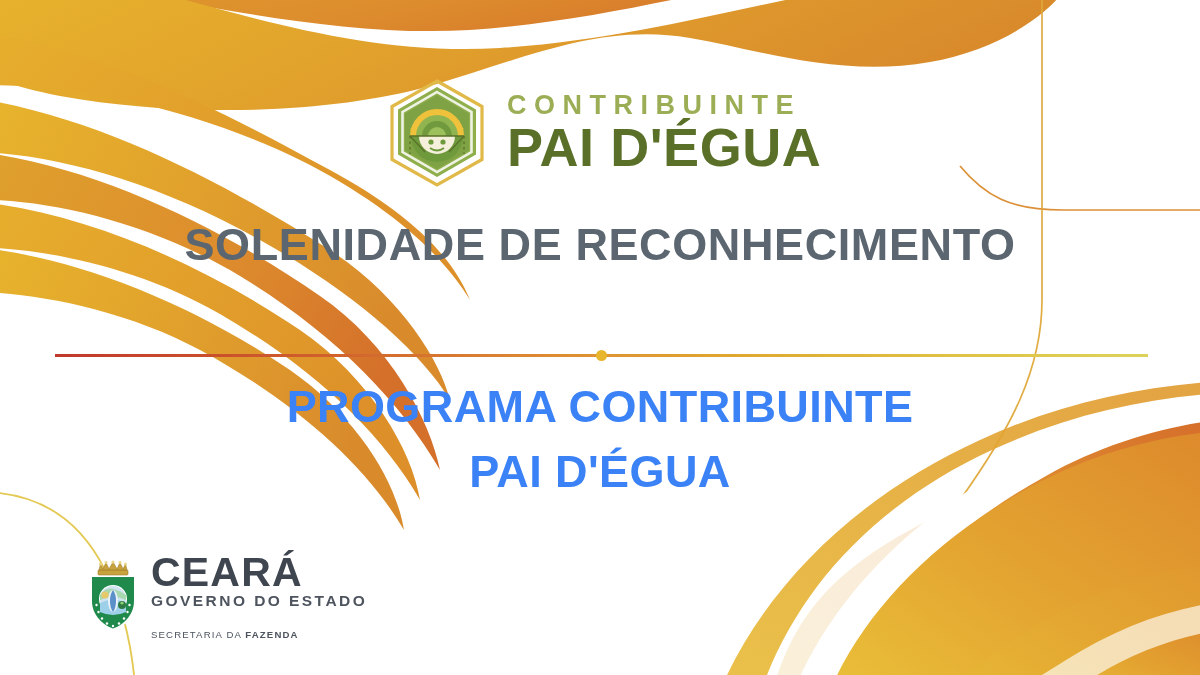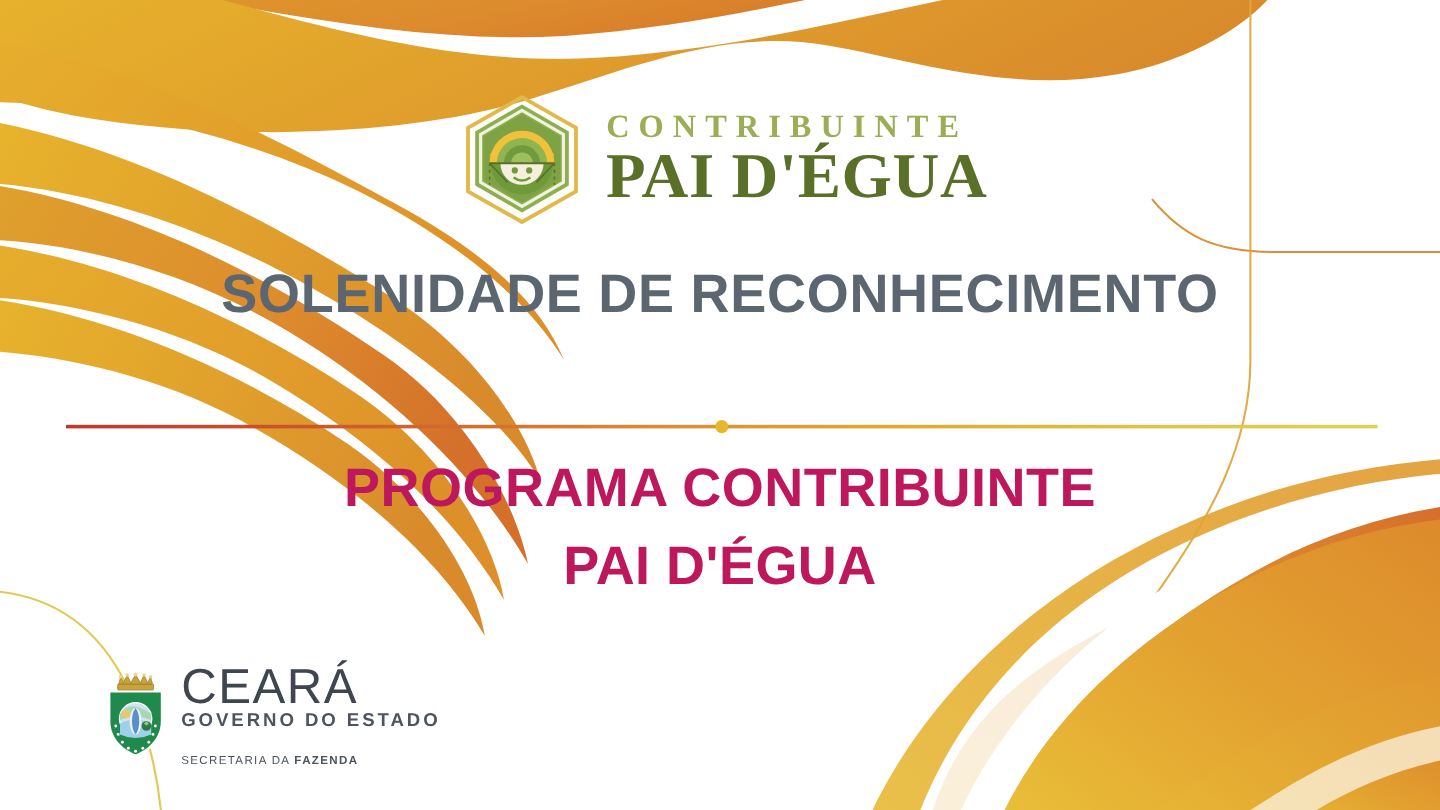--- a/index.html
+++ b/index.html
@@ -31,21 +31,20 @@
   
   .logo-block {
     position: absolute;
     left: 0;
     right: 0;
     top: 78px;
     display: flex;
     justify-content: center;
     align-items: center;
     gap: 18px;
-    font-family: Liberation Serif, serif;
   }
   .logo-badge {
     width: 104px;
     height: 110px;
     flex: 0 0 auto;
   }
   .logo-words {
     display: flex;
     flex-direction: column;
     align-items: flex-start;
@@ -110,42 +109,42 @@
     background: #e8b62c;
   }
 
   
   .subtitle {
     position: absolute;
     left: 0;
     right: 0;
     top: 374px;
     text-align: center;
-    color: #be185d;
+    color: #3b82f6;
     font-size: 45px;
     font-weight: bold;
     line-height: 1.45;
     letter-spacing: 0.4px;
   }
   .subtitle div { white-space: nowrap; }
 
   
   .gov-logo {
     position: absolute;
     left: 86px;
     top: 552px;
     display: flex;
     align-items: center;
     gap: 11px;
   }
   .gov-shield { width: 54px; height: 74px; flex: 0 0 auto; }
   .gov-text { display: flex; flex-direction: column; line-height: 1; }
   .gov-text .gt-ceara {
     font-size: 41px;
-    font-weight: normal;
+    font-weight: bold;
     letter-spacing: 1.2px;
     color: #3f4650;
   }
   .gov-text .gt-gov {
     font-size: 15.5px;
     font-weight: bold;
     letter-spacing: 2.45px;
     color: #4d545e;
     margin-top: 0;
   }

